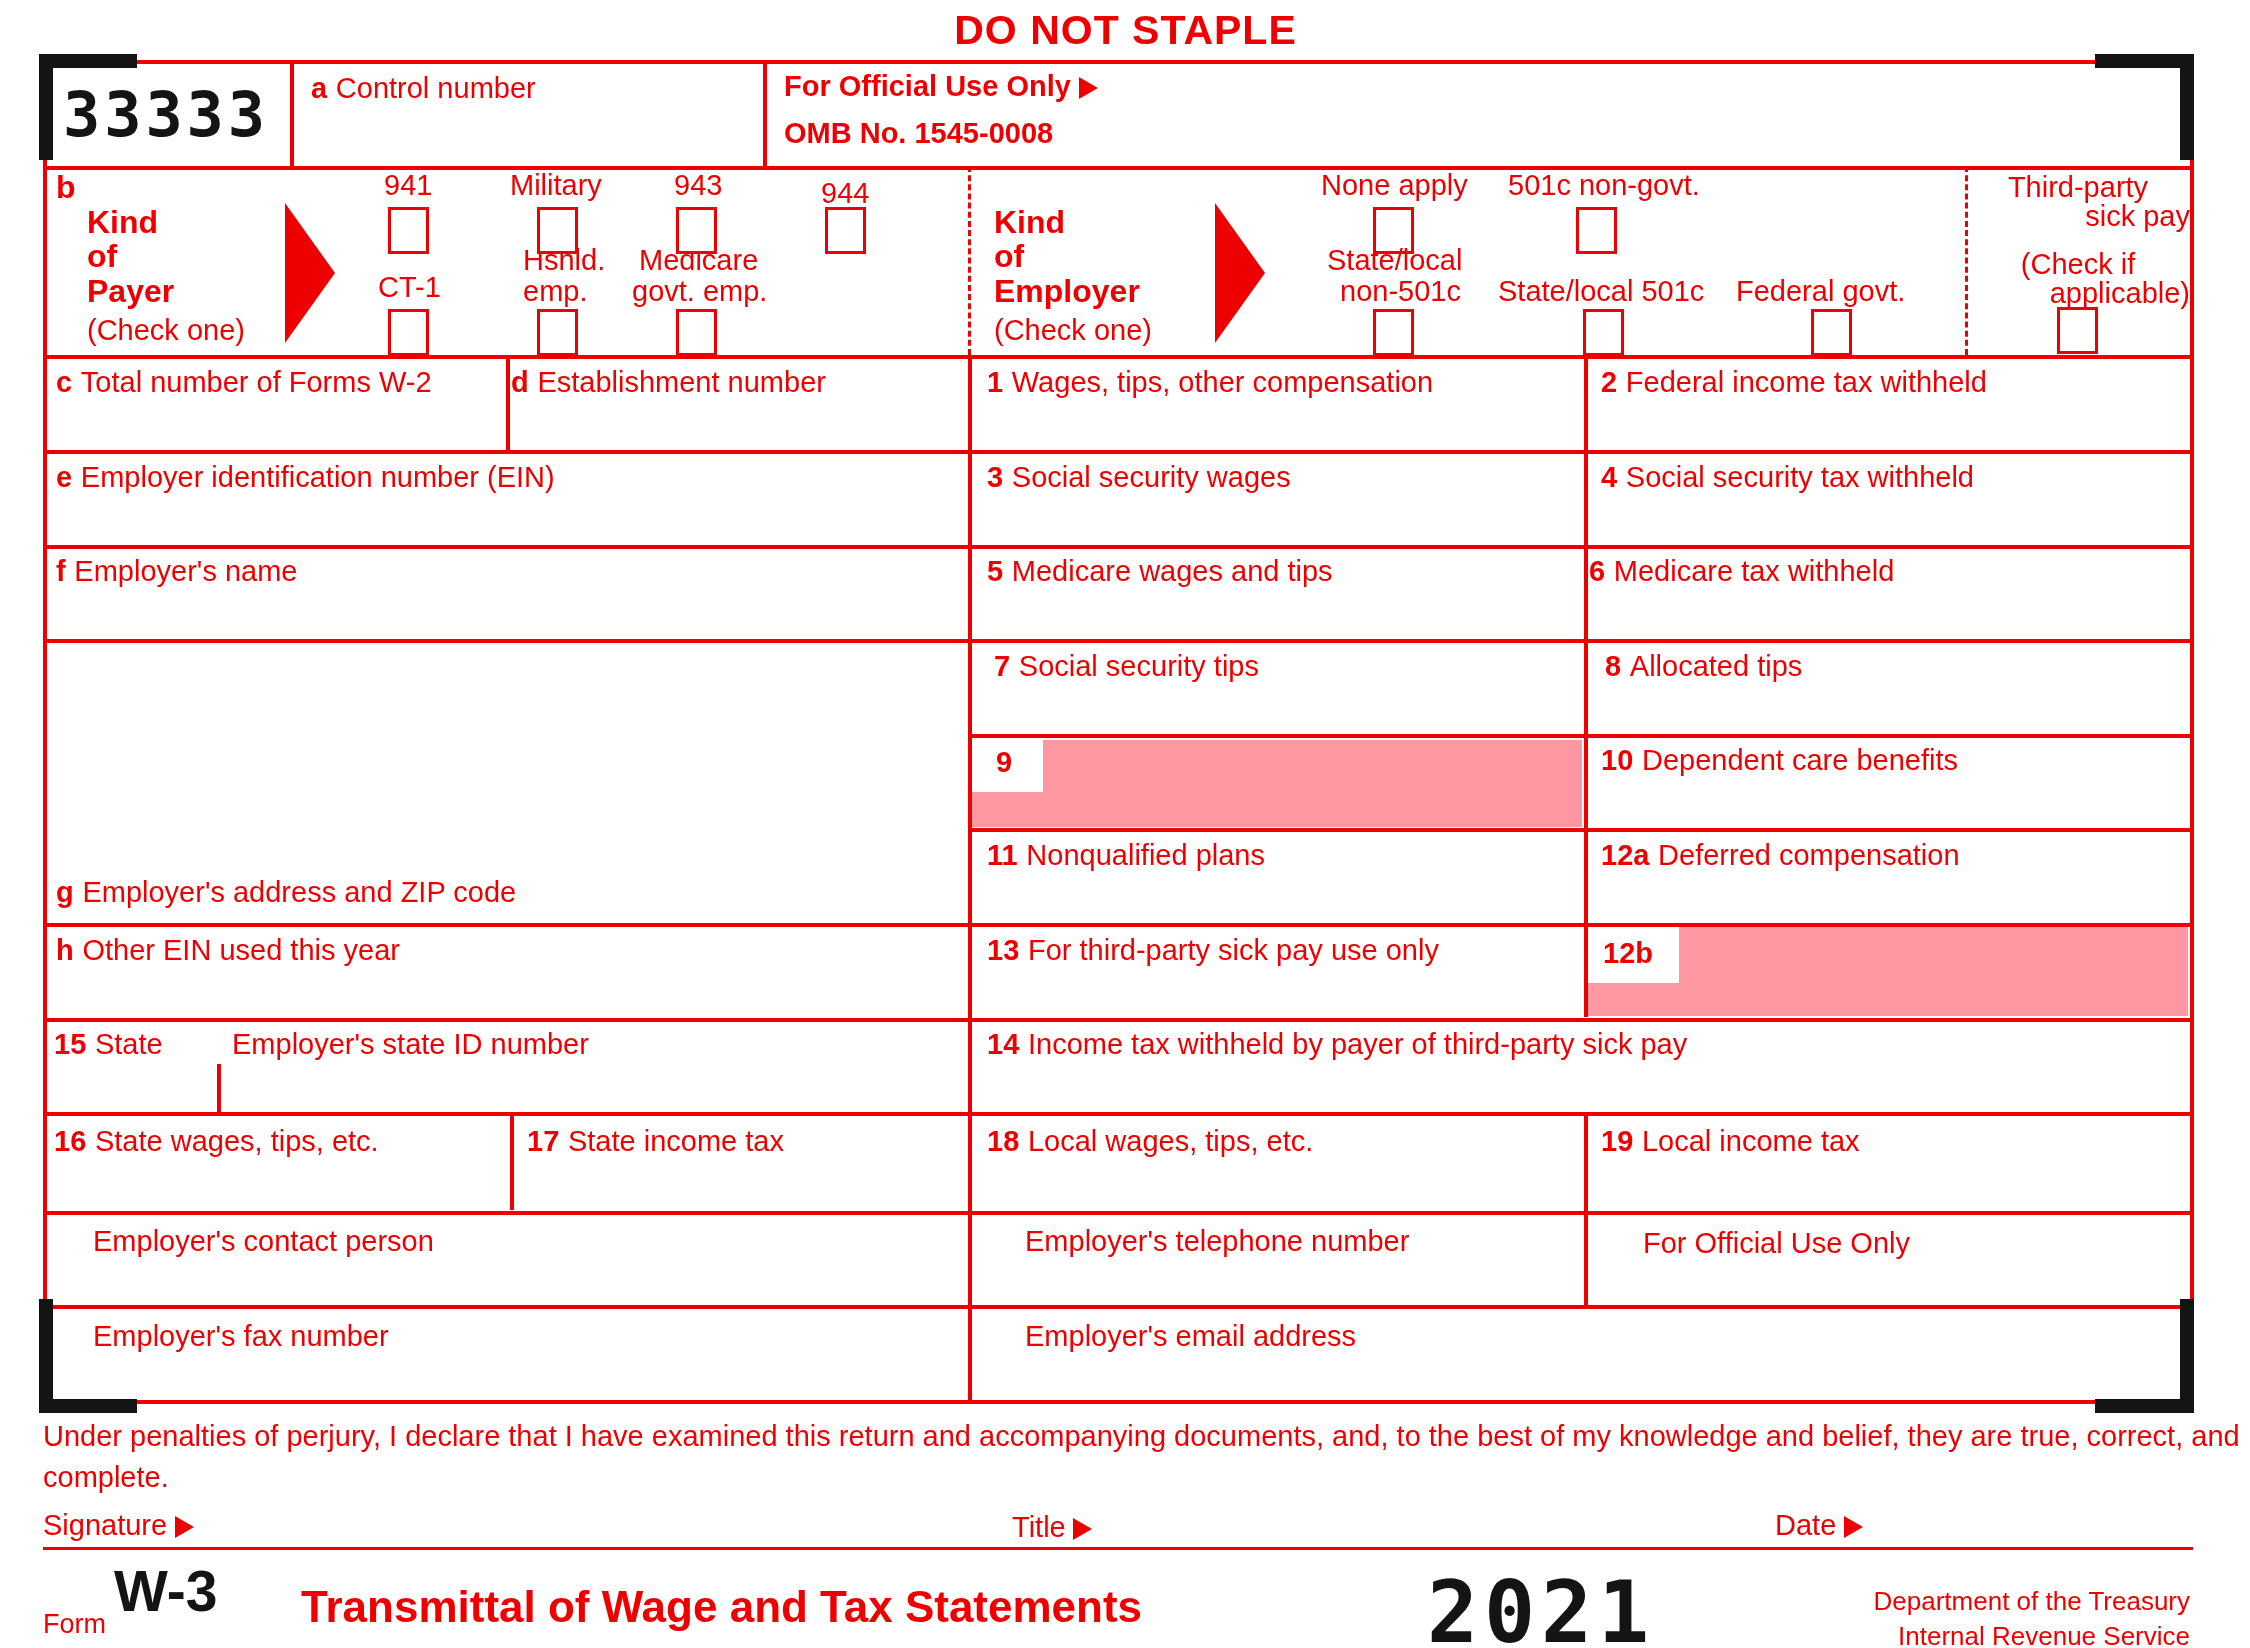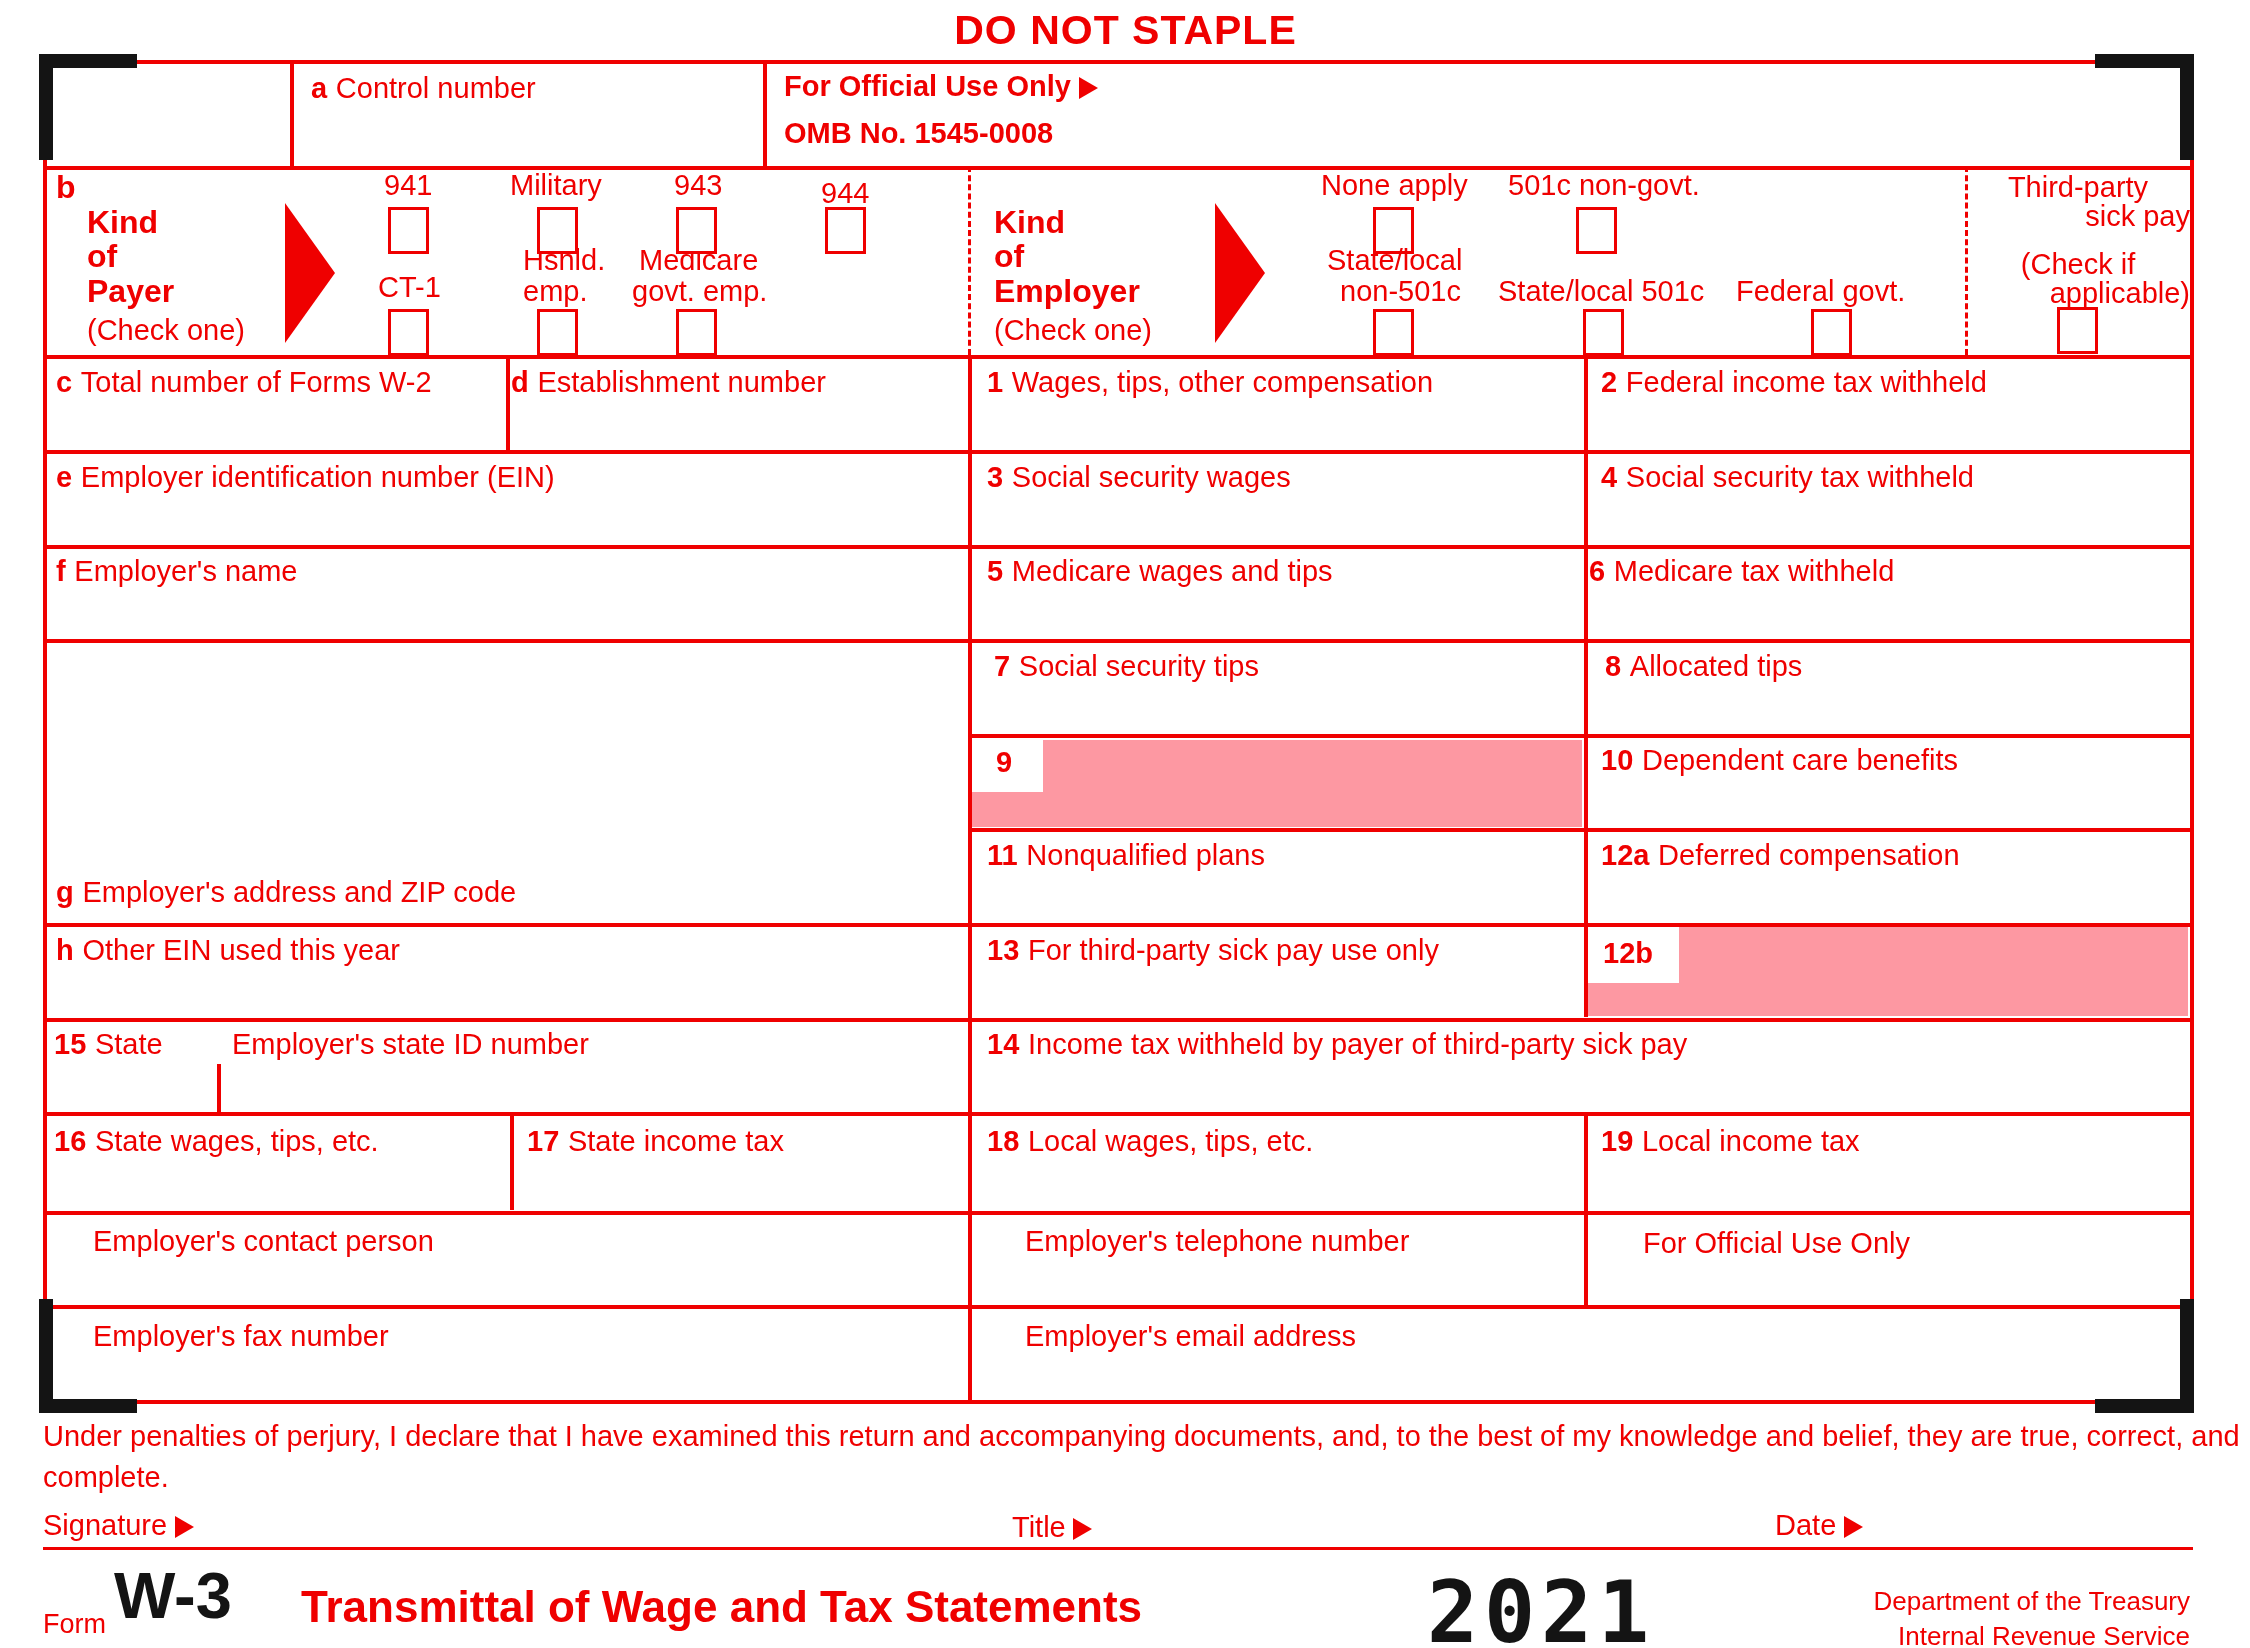--- a/index.html
+++ b/index.html
@@ -62,20 +62,21 @@
 
   <div class="ck" style="left:39px;top:54px;width:98px;height:13.5px;"></div>
   <div class="ck" style="left:39px;top:54px;width:13.5px;height:106px;"></div>
   <div class="ck" style="left:2095px;top:54px;width:98px;height:13.5px;"></div>
   <div class="ck" style="left:2180px;top:54px;width:13.5px;height:106px;"></div>
   <div class="ck" style="left:39px;top:1299px;width:13.5px;height:114px;"></div>
   <div class="ck" style="left:39px;top:1399px;width:98px;height:13.5px;"></div>
   <div class="ck" style="left:2180px;top:1299px;width:13.5px;height:114px;"></div>
   <div class="ck" style="left:2095px;top:1399px;width:98px;height:13.5px;"></div>
 
+  <div class="lb mono" style="left:43px;top:81px;width:246px;text-align:center;font-size:62px;letter-spacing:3.9px;">33333</div>
   <div class="lb" style="left:311px;top:73px;">
     <b>a</b><span>Control number</span>
   </div>
   <div class="lb bold" style="left:784px;top:71px;">
     <span>For Official Use Only</span><span class="tri"></span>
   </div>
   <div class="lb bold" style="left:784px;top:118px;">OMB No. 1545-0008</div>
 
   <div class="lb big" style="left:56px;top:170px;">b</div>
   <div class="lb big" style="left:87px;top:205px;">Kind</div>
@@ -187,20 +188,20 @@
   </div>
   <div class="lb" style="left:1012px;top:1512px;">
     <span>Title</span><span class="tri"></span>
   </div>
   <div class="lb" style="left:1775px;top:1510px;">
     <span>Date</span><span class="tri"></span>
   </div>
   <div class="hl" style="left:43px;top:1547px;width:2150px;height:2.9px;"></div>
 
   <div class="lb" style="left:43px;top:1610px;font-size:27px;">Form</div>
-  <div class="lb" style="left:114px;top:1560px;font-size:65px;font-weight:bold;color:var(--black);">W-3</div>
+  <div class="lb" style="left:114px;top:1560px;font-size:57px;font-weight:bold;color:var(--black);">W-3</div>
   <div class="lb bold" style="left:301px;top:1583px;font-size:44px;">Transmittal of Wage and Tax Statements</div>
   <div class="lb mono" style="left:1427px;top:1566px;font-size:85px;letter-spacing:5.8px;">2021</div>
   <div class="lb" style="left:1707px;top:1587px;width:483px;text-align:right;font-size:26px;">Department of the Treasury</div>
   <div class="lb" style="left:1707px;top:1622px;width:483px;text-align:right;font-size:26px;">Internal Revenue Service</div>
 
 </div>
 
 
 </body></html>

